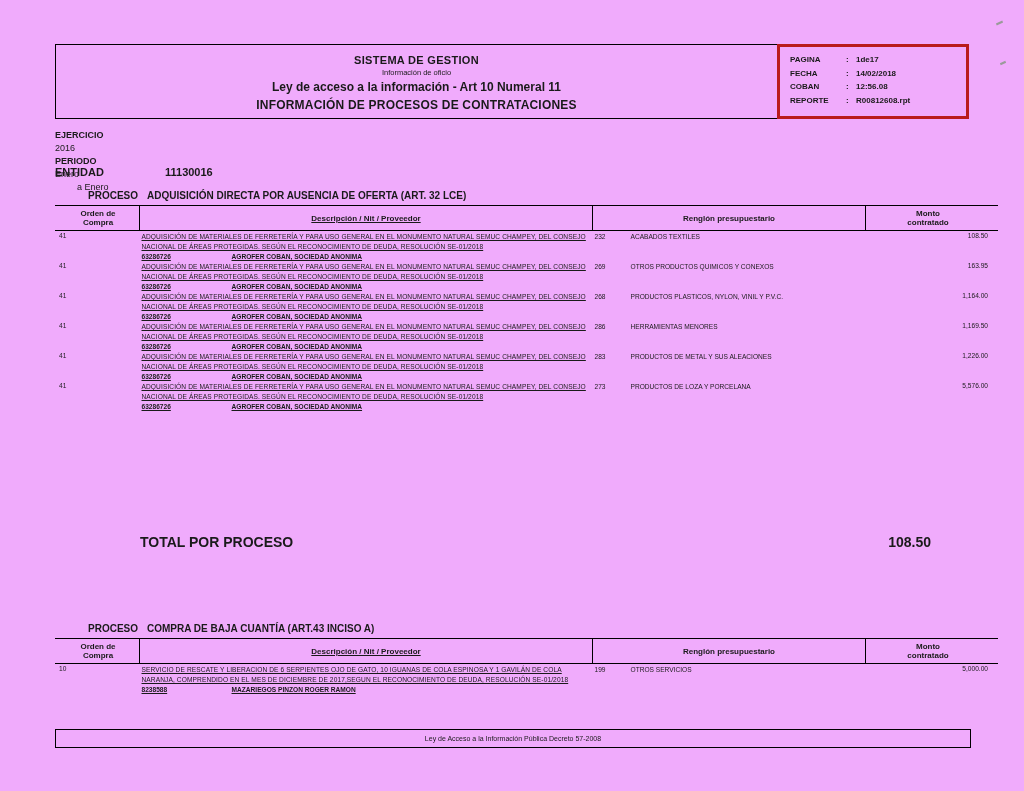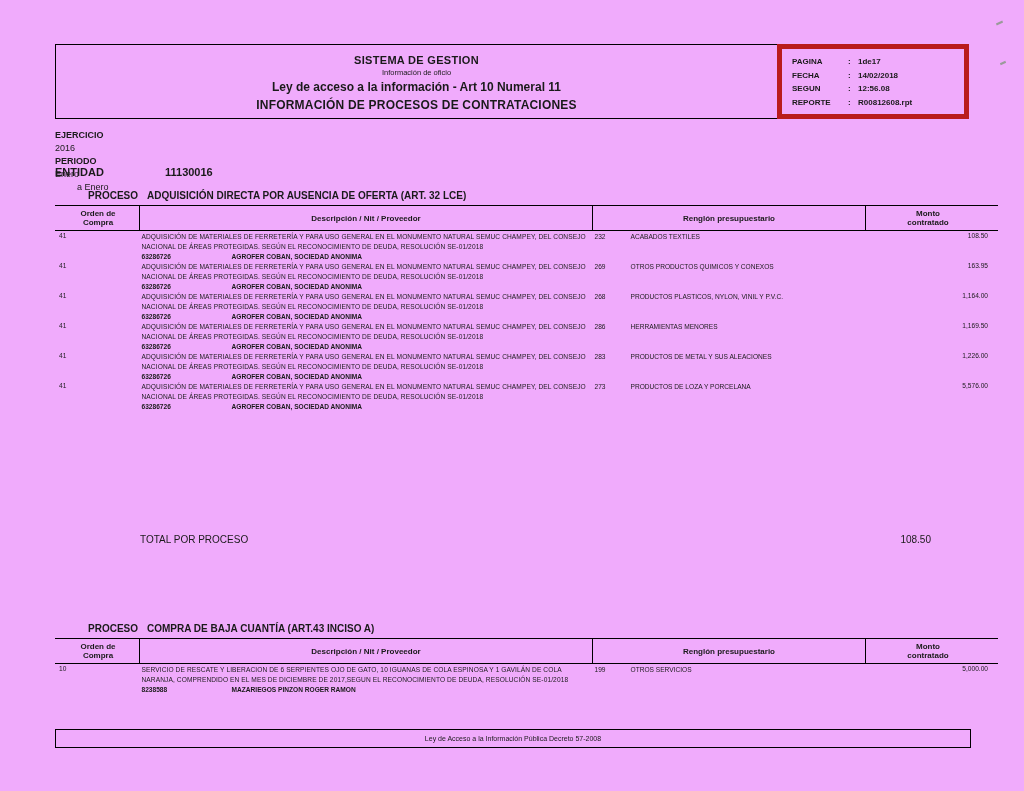--- a/index.html
+++ b/index.html
@@ -56,21 +56,21 @@
     font-weight: bold;
     margin-bottom: 4px;
   }
   .h-title4 {
     font-size: 12px;
     font-weight: bold;
     letter-spacing: .2px;
   }
   .header-meta {
     width: 192px;
-    border: 5px solid #b91c1c;
+    border: 3px solid #b91c1c;
     font-size: 8px;
     padding: 6px 0 20px 10px;
     box-sizing: border-box;
   }
   .meta-row {
     display: flex;
     align-items: baseline;
     line-height: 13.5px;
     font-weight: bold;
   }
@@ -133,21 +133,21 @@
     text-align: center;
     vertical-align: middle;
   }
   .col-sep { border-left: 1px solid #000; }
   table.grid td {
     vertical-align: top;
     padding: 1px 2px;
     font-size: 6.6px;
   }
   .c-order { width: 78px; text-align: left; padding-left: 4px !important; }
-  .c-desc  { width: 448px; }
+  .c-desc  { width: 448px; text-decoration: underline; }
   .c-reng  { width: 268px; }
   .c-monto { width: 120px; text-align: right; padding-right: 10px !important;}
 
   .desc-text {
     text-align: justify;
     line-height: 10px;
     letter-spacing: .1px;
   }
   .prov-line {
     margin-top: 1px;
@@ -157,22 +157,22 @@
   }
   .prov-nit { width: 90px; }
   .prov-name { }
   .reng-cell { display: flex; line-height: 9.5px; }
   .reng-code { width: 36px; flex: 0 0 36px; }
   .reng-name { flex: 1 1 auto; }
   .row-pad td { padding-bottom: 5px; }
 
   .total-row {
     position: absolute;
-    font-size: 10px;
-    font-weight: normal;
+    font-size: 14px;
+    font-weight: bold;
     width: 914px;
     left: 55px;
     display: flex;
     align-items: flex-end;
   }
   .total-label { padding-left: 85px; }
   .total-value { margin-left: auto; padding-right: 38px; }
 
   
   .footer-box {
@@ -214,21 +214,21 @@
         <span class="meta-value">1</span>
         <span class="pg-sep">de</span>
         <span class="meta-value">17</span>
       </div>
       <div class="meta-row">
         <span class="meta-label">FECHA</span>
         <span class="meta-colon">:</span>
         <span class="meta-value">14/02/2018</span>
       </div>
       <div class="meta-row">
-        <span class="meta-label">SEGUN</span>
+        <span class="meta-label">COBAN</span>
         <span class="meta-colon">:</span>
         <span class="meta-value">12:56.08</span>
       </div>
       <div class="meta-row">
         <span class="meta-label">REPORTE</span>
         <span class="meta-colon">:</span>
         <span class="meta-value">R00812608.rpt</span>
       </div>
     </div>
   </div>

